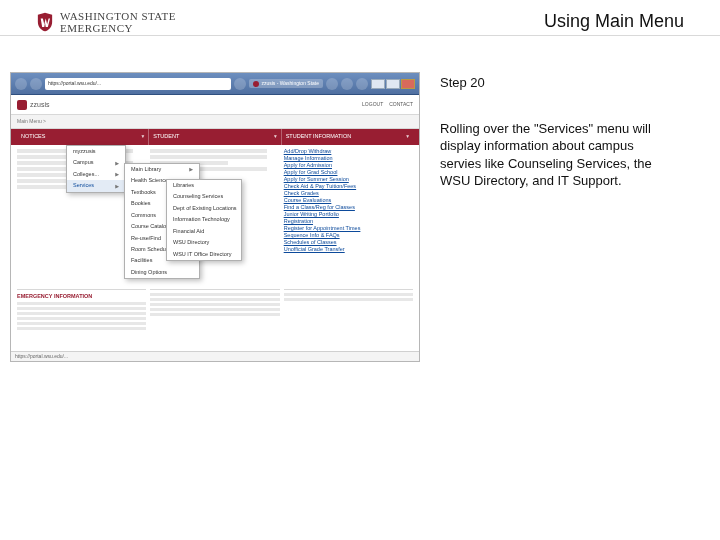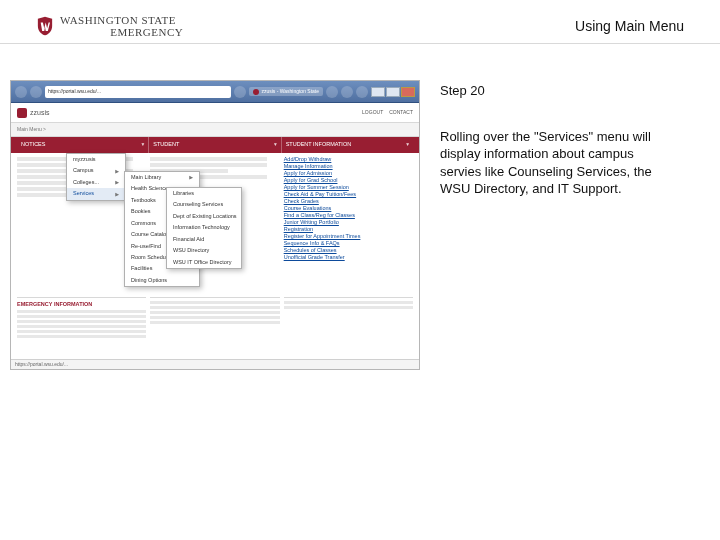--- a/index.html
+++ b/index.html
@@ -12,41 +12,40 @@
     color: #222;
     position: relative;
   }
   
   .head {
     display: flex;
     align-items: center;
     justify-content: space-between;
     padding: 16px 36px 8px 36px;
     border-bottom: 1px solid #d9d9d9;
-    height: 44px;
-    text-align: right;
+    height: 36px;
   }
   .logo-box {
     display: flex;
     align-items: center;
     gap: 6px;
   }
   .shield {
     width: 18px;
     height: 20px;
   }
   .logo-text {
     font-family: Georgia, "Times New Roman", serif;
     font-size: 11px;
     letter-spacing: 0.5px;
     color: #444;
   }
   .logo-divider { display: inline-block; margin: 0 2px; color:#888; }
   .page-title {
-    font-size: 14px;
+    font-size: 18px;
     color: #111;
   }
   
   .body-row {
     display: flex;
     align-items: flex-start;
     gap: 20px;
     padding: 36px 36px 0 10px;
   }
   

